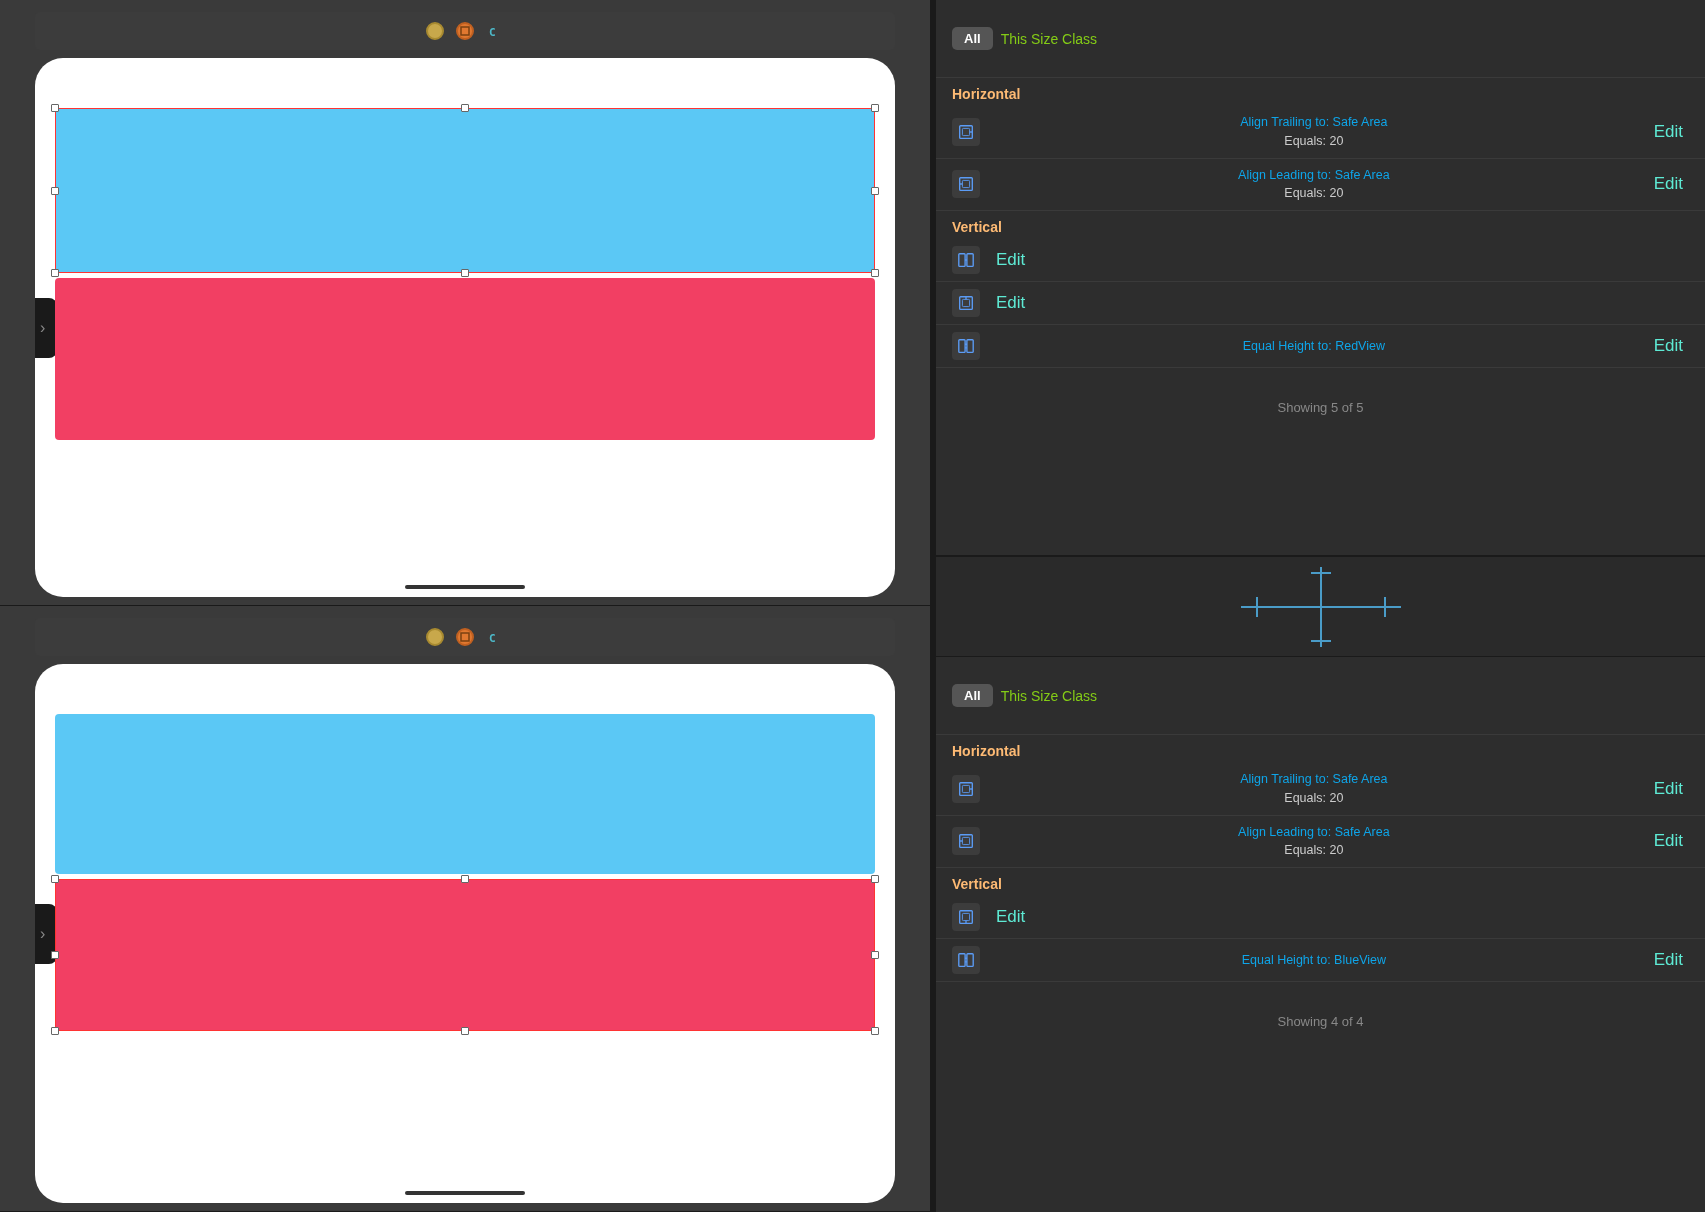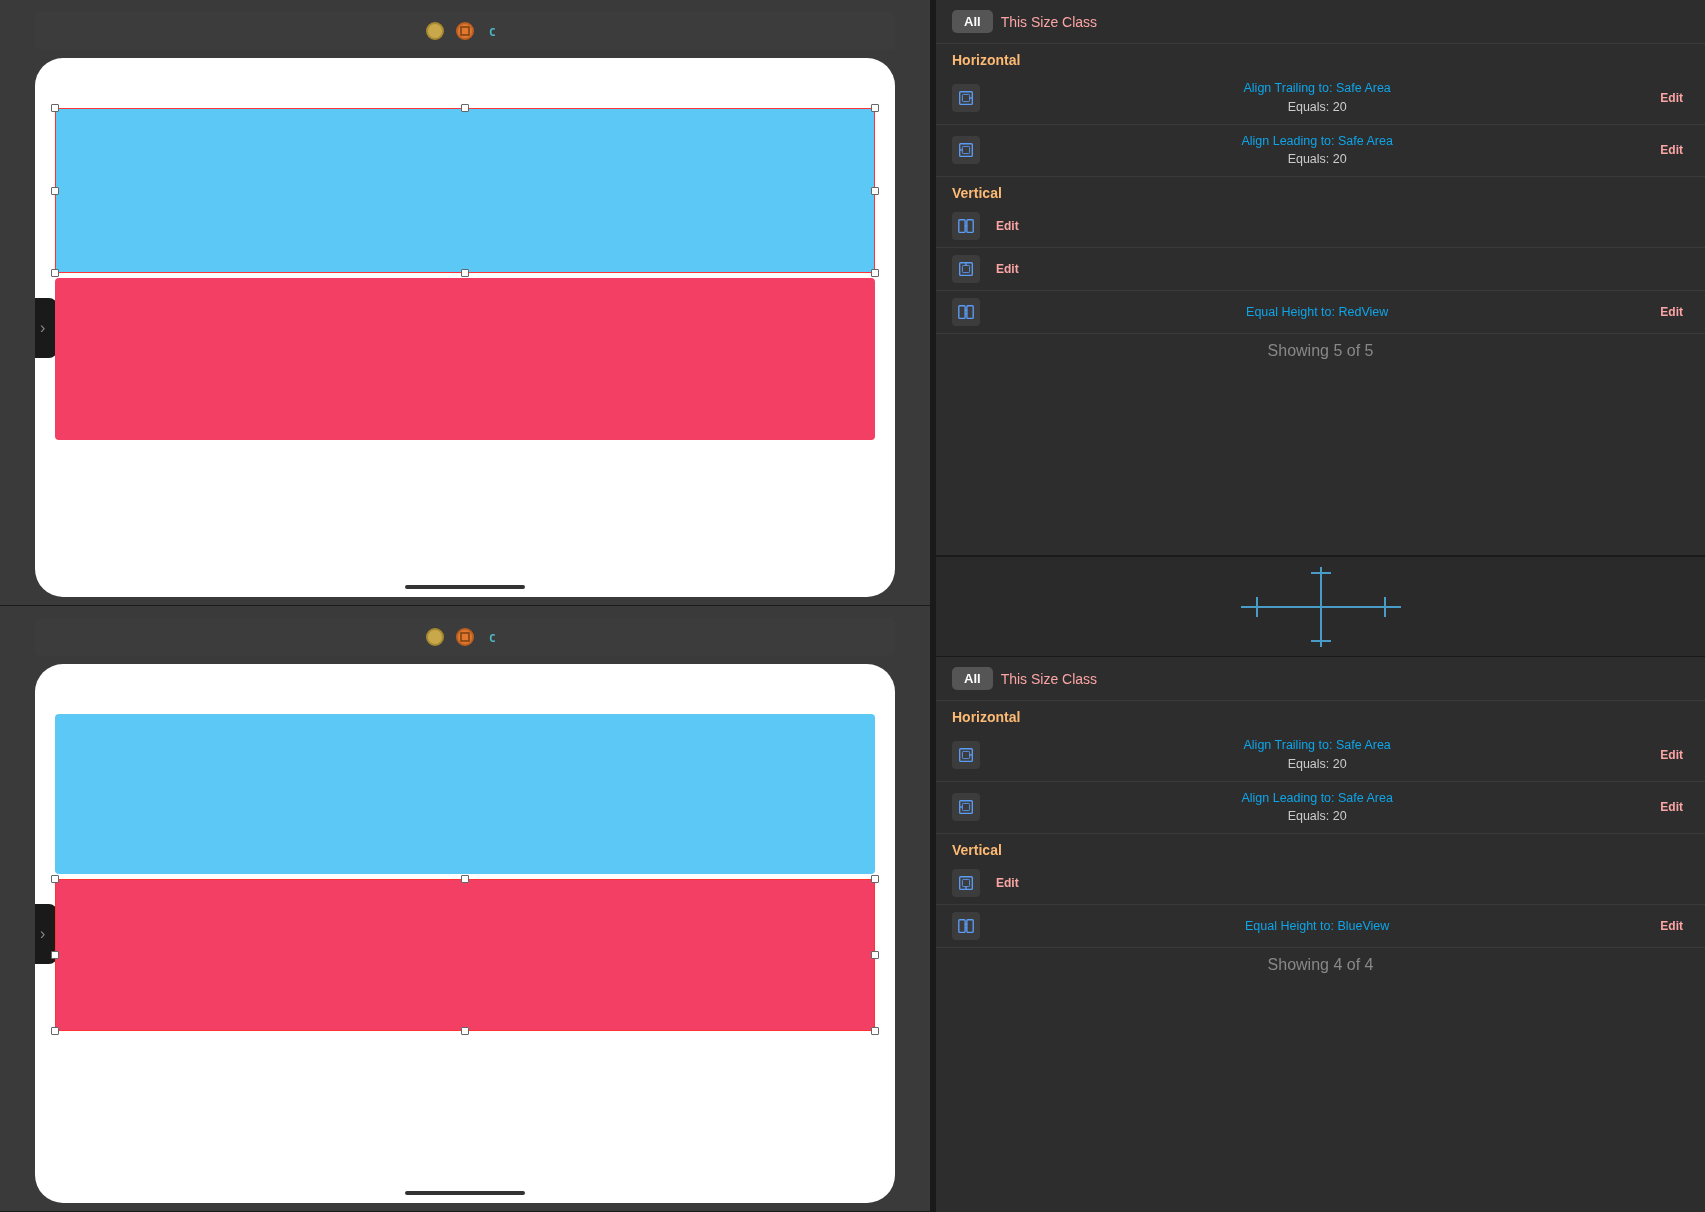--- a/index.html
+++ b/index.html
@@ -194,38 +194,38 @@
       flex: 1;
       padding: 0;
       display: flex;
       flex-direction: column;
       border-bottom: 2px solid #1a1a1a;
     }
 
     .size-class-bar {
       display: flex;
       align-items: center;
-      padding: 10px 16px;
+      padding: 27px 16px;
       gap: 8px;
       border-bottom: 1px solid #3a3a3a;
     }
 
     .all-btn {
       background: #555;
       color: #fff;
       border: none;
       border-radius: 5px;
       padding: 4px 12px;
       font-size: 13px;
       font-weight: 600;
       cursor: pointer;
     }
 
     .size-class-label {
-      color: #fca5a5;
+      color: #84cc16;
       font-size: 14px;
     }
 
     .section-header {
       color: #fdba74;
       font-size: 14px;
       font-weight: 600;
       padding: 8px 16px 4px 16px;
     }
 
@@ -261,32 +261,33 @@
       line-height: 1.5;
     }
 
     .constraint-text .main-text {
       color: #0ea5e9;
     }
 
     .edit-btn {
       background: none;
       border: none;
-      color: #fca5a5;
-      font-size: 12px;
-      font-weight: 700;
+      color: #5eead4;
+      font-size: 17px;
+      font-weight: 400;
       cursor: pointer;
       padding: 2px 6px;
     }
 
     .showing-label {
       color: #888;
-      font-size: 16px;
+      font-size: 13px;
       text-align: center;
       padding: 8px;
+      margin-top: 24px;
     }
 
     
     .viz-area {
       height: 100px;
       background: #2a2a2a;
       display: flex;
       align-items: center;
       justify-content: center;
       position: relative;

